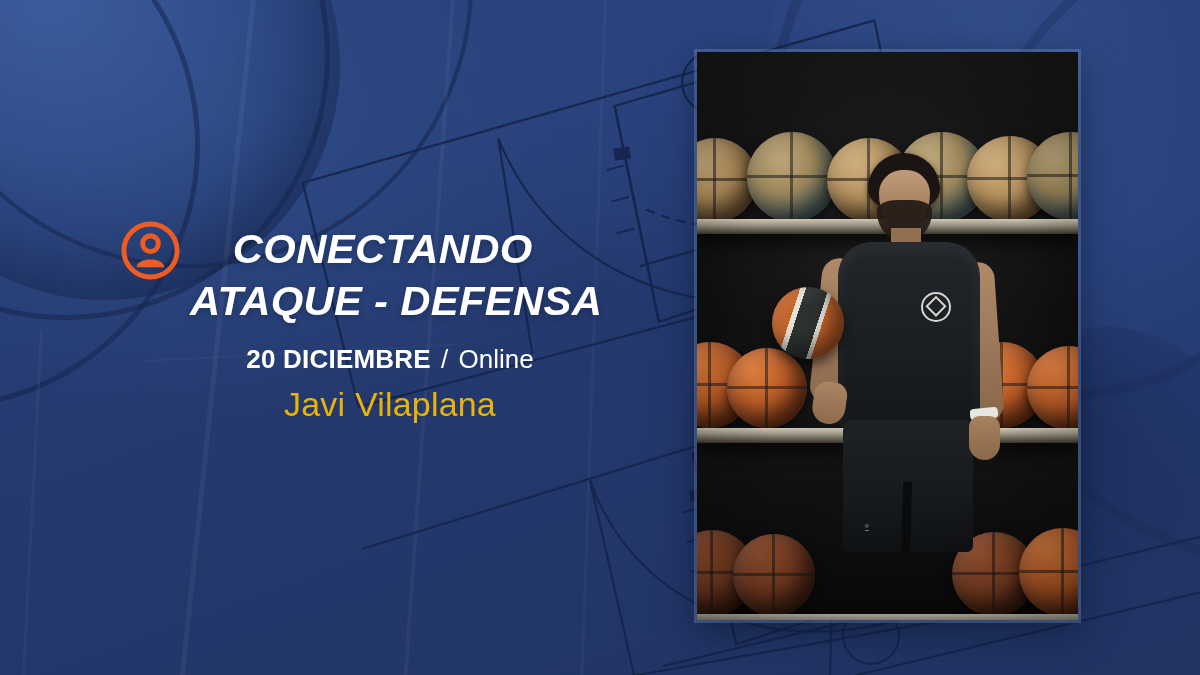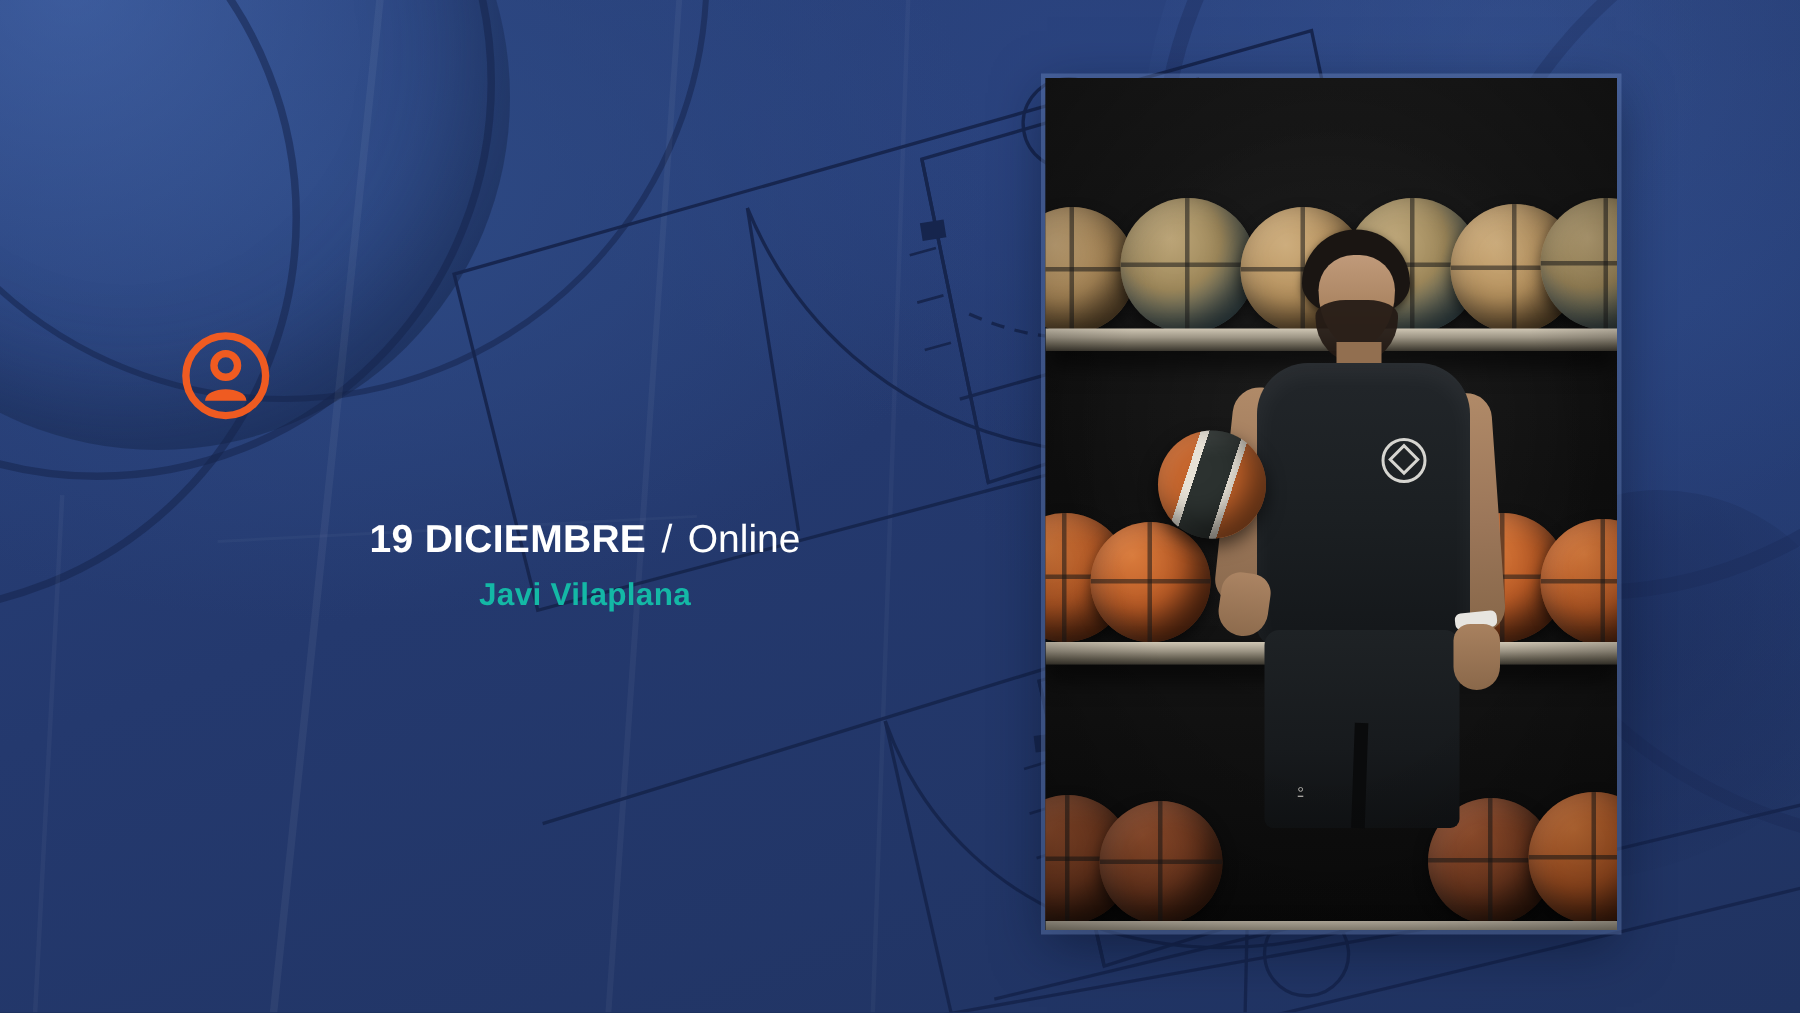--- a/index.html
+++ b/index.html
@@ -140,23 +140,23 @@
   }
   .subline .date { font-weight: 700; letter-spacing: 0.2px; }
   .subline .sep  { font-weight: 400; padding: 0 3px; }
   .subline .mode { font-weight: 400; margin-top: 20px; }
 
   .speaker {
     position: absolute;
     left: 190px; top: 385px;
     width: 400px;
     text-align: center;
-    color: #14b8a6;
-    font-size: 21px;
-    font-weight: 700;
+    color: #eab308;
+    font-size: 34px;
+    font-weight: 400;
     letter-spacing: 0.2px;
     white-space: nowrap;
   }
 
   
   .photo-card {
     position: absolute;
     left: 697px; top: 52px;
     width: 381px; height: 568px;
     overflow: hidden;
@@ -413,23 +413,27 @@
       <path class="court-ln" d="M120 196 L135 60"></path>
     </g>
   </svg>
 
   <svg class="user-badge" viewBox="0 0 64 64">
     <circle cx="32" cy="32" r="27" fill="none" stroke="#ef5b21" stroke-width="5"></circle>
     <circle cx="32" cy="25" r="8" fill="none" stroke="#ef5b21" stroke-width="5"></circle>
     <path d="M18 49 C18 38.5, 46 38.5, 46 49 Z" fill="#ef5b21"></path>
   </svg>
 
+  <div class="headline-wrap">
+    <div class="headline l1">CONECTANDO</div>
+    <div class="headline l2">ATAQUE - DEFENSA</div>
+  </div>
 
   <div class="subline">
-    <span class="date">19 DICIEMBRE</span>
+    <span class="date">20 DICIEMBRE</span>
     <span class="sep">/</span>
     <span class="mode">Online</span>
   </div>
 
   <div class="speaker">Javi Vilaplana</div>
 
   <div class="photo-card">
     <div class="photo-inner">
       <div class="wall"></div>
 

